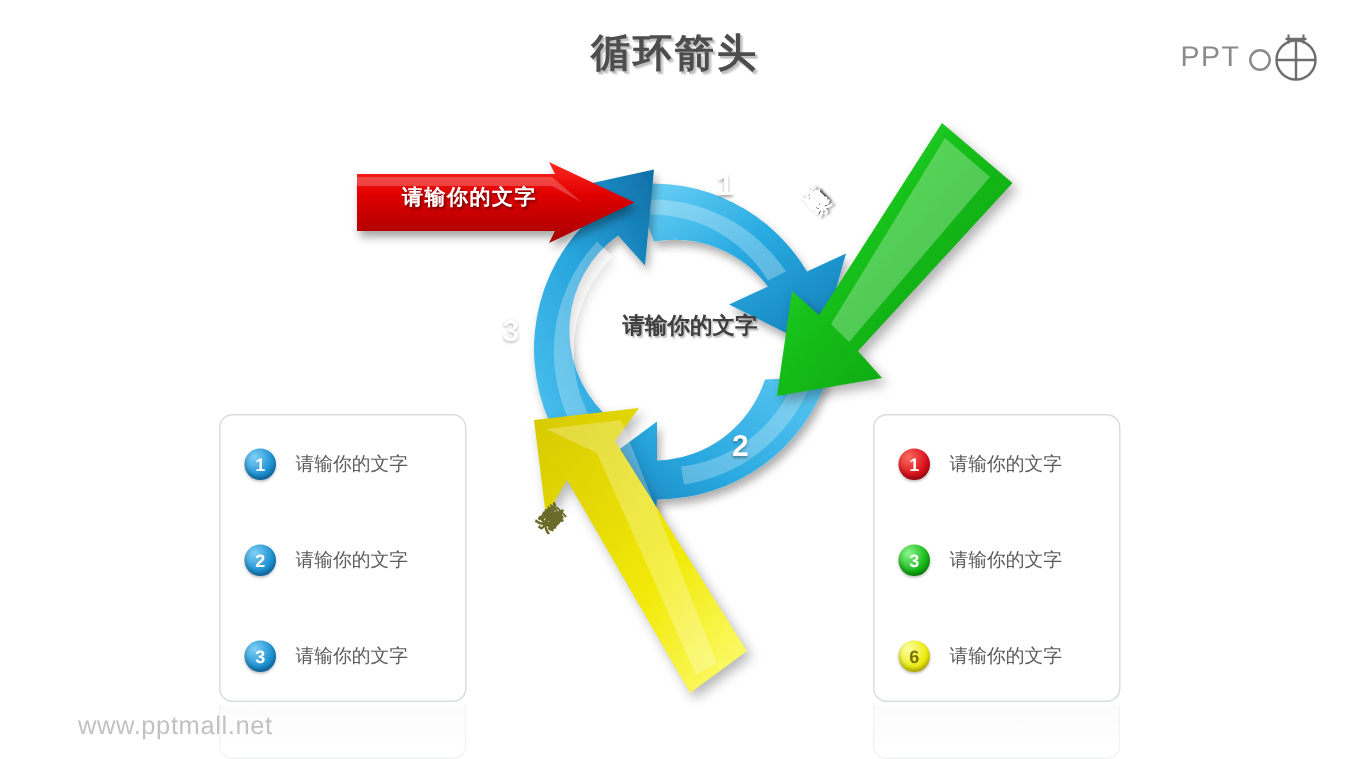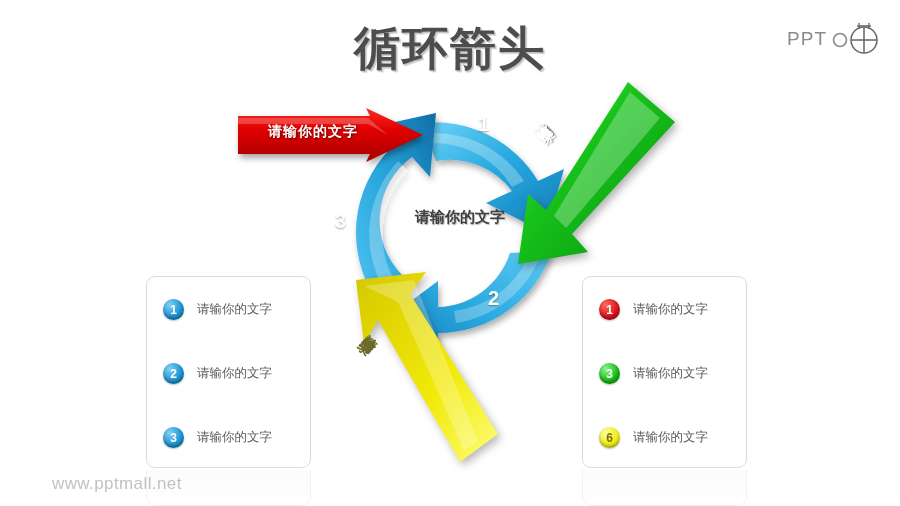--- a/index.html
+++ b/index.html
@@ -9,21 +9,21 @@
     background:#ffffff;
     font-family:"Liberation Sans","DejaVu Sans",sans-serif;
     overflow:hidden;
   }
   .slide{ position:relative; width:900px; height:506px; background:#fff; }
 
   
   .title{
     position:absolute; left:0; top:18px; width:900px;
     text-align:center;
-    font-size:46px; font-weight:bold; letter-spacing:2px;
+    font-size:26px; font-weight:bold; letter-spacing:2px;
     color:#4d4d4d;
     text-shadow:1px 1px 0 #bfbfbf, 2px 2px 1px rgba(0,0,0,.18);
   }
   .logo{
     position:absolute; right:18px; top:22px;
     display:flex; align-items:center; gap:3px;
     color:#7a7a7a;
   }
   .logo-text{ font-size:19px; letter-spacing:1px; color:#8a8a8a; }
 

